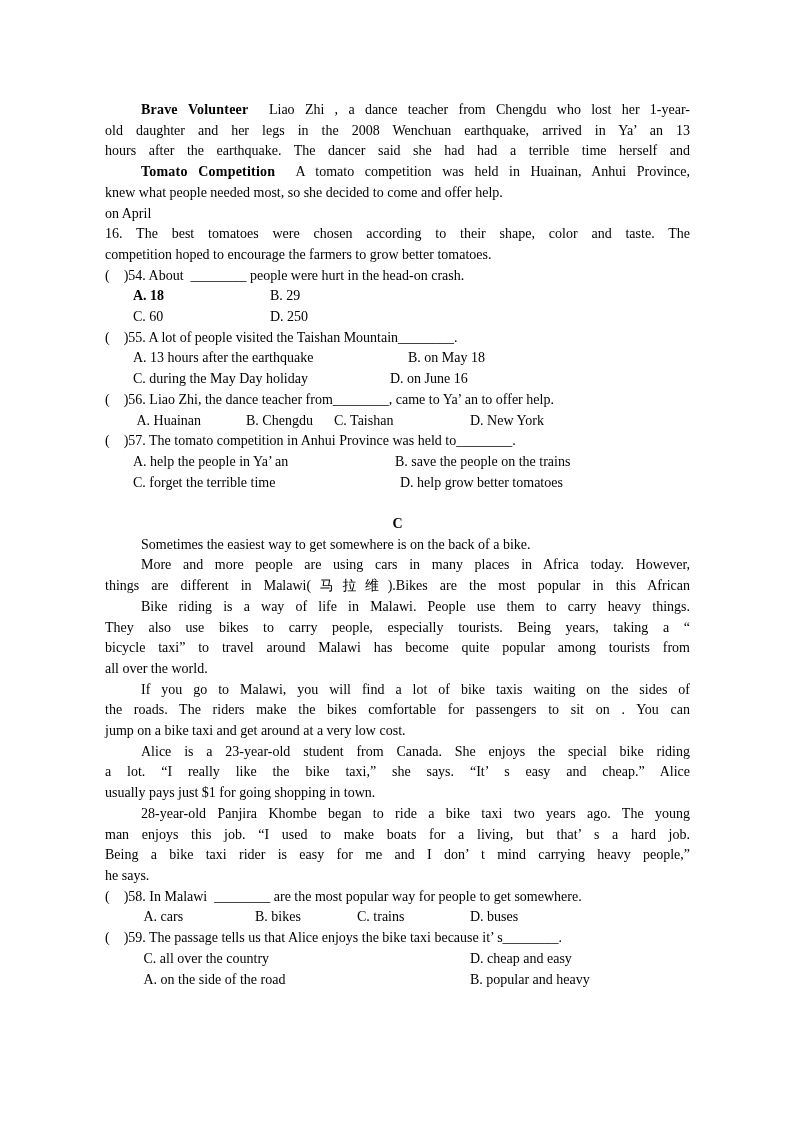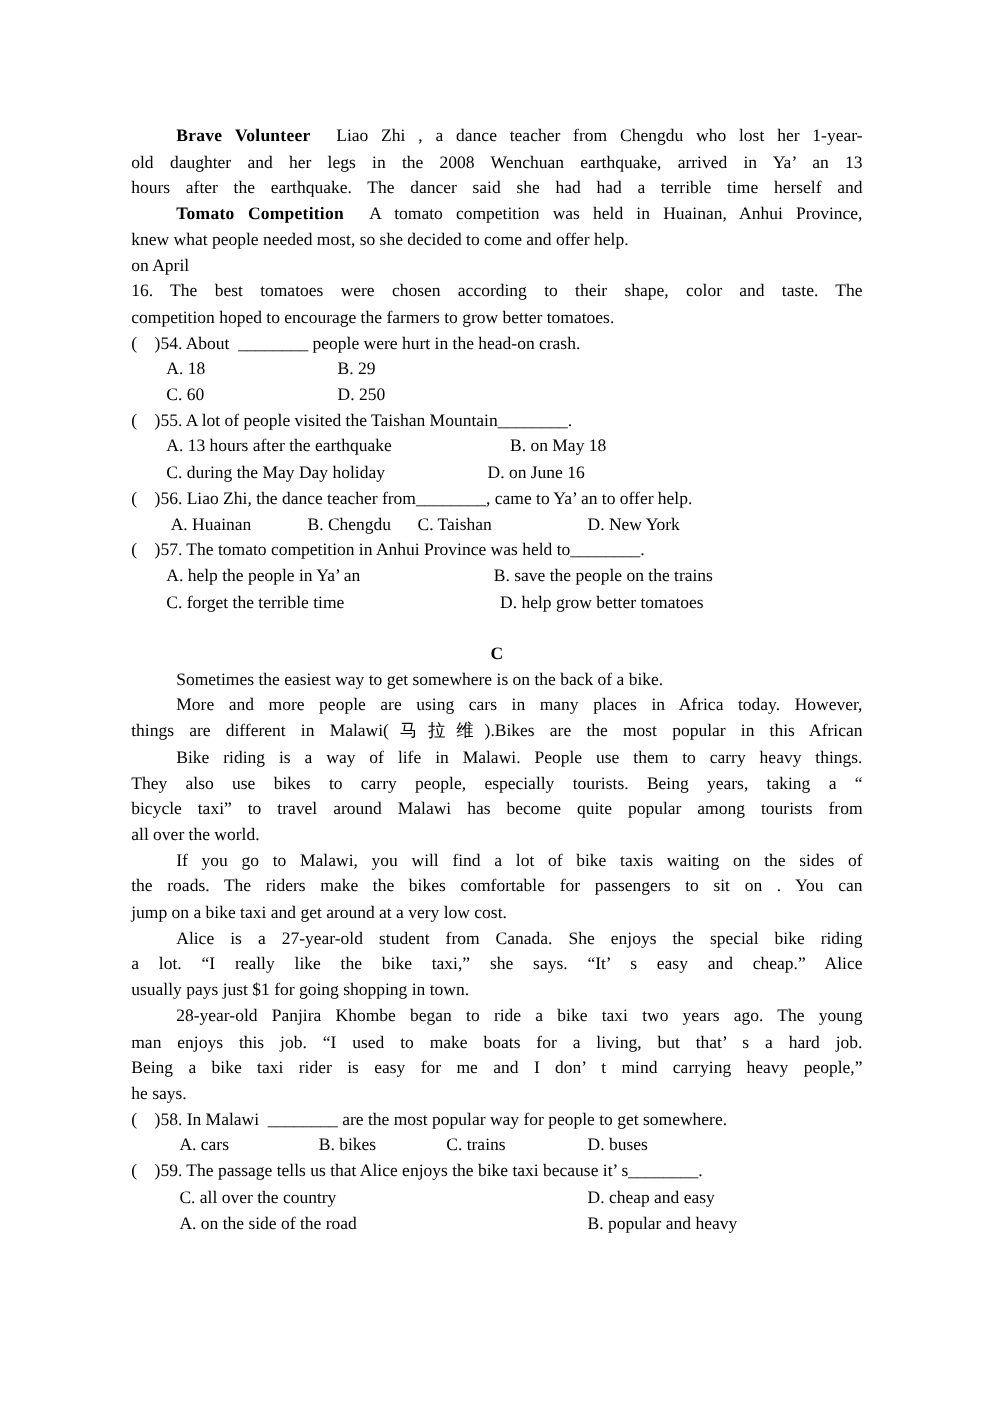--- a/index.html
+++ b/index.html
@@ -36,21 +36,21 @@
   <div>
       <div class="line indent justify"><b>Brave Volunteer</b>&nbsp; Liao Zhi , a dance teacher from Chengdu who lost her 1-year-</div>
       <div class="line justify">old daughter and her legs in the 2008 Wenchuan earthquake, arrived in Ya’ an 13</div>
       <div class="line justify">hours after the earthquake. The dancer said she had had a terrible time herself and</div>
       <div class="line indent justify"><b>Tomato Competition</b>&nbsp; A tomato competition was held in Huainan, Anhui Province,</div>
       <div class="line">knew what people needed most, so she decided to come and offer help.</div>
       <div class="line">on April</div>
       <div class="line justify">16. The best tomatoes were chosen according to their shape, color and taste. The</div>
       <div class="line">competition hoped to encourage the farmers to grow better tomatoes.</div>
       <div class="line q">(&nbsp;&nbsp;&nbsp;&nbsp;)54. About &nbsp;________ people were hurt in the head-on crash.</div>
-      <div class="line opt"><span class="cell" style="width: 137px;">A. 18</span><span class="cell">B. 29</span></div>
+      <div class="line opt"><span class="cell" style="width: 137px; font-weight: bold;">A. 18</span><span class="cell">B. 29</span></div>
       <div class="line opt"><span class="cell" style="width: 137px;">C. 60</span><span class="cell">D. 250</span></div>
       <div class="line q">(&nbsp;&nbsp;&nbsp;&nbsp;)55. A lot of people visited the Taishan Mountain________.</div>
       <div class="line opt"><span class="cell" style="width: 275px;">A. 13 hours after the earthquake</span><span class="cell">B. on May 18</span></div>
       <div class="line opt"><span class="cell" style="width: 257px;">C. during the May Day holiday</span><span class="cell">D. on June 16</span></div>
       <div class="line q">(&nbsp;&nbsp;&nbsp;&nbsp;)56. Liao Zhi, the dance teacher from________, came to Ya’ an to offer help.</div>
       <div class="line opt"><span class="cell" style="width: 113px;">&nbsp;A. Huainan</span><span class="cell" style="width: 88px;">B. Chengdu</span><span class="cell" style="width: 136px;">C. Taishan</span><span class="cell">D. New York</span></div>
       <div class="line q">(&nbsp;&nbsp;&nbsp;&nbsp;)57. The tomato competition in Anhui Province was held to________.</div>
       <div class="line opt"><span class="cell" style="width: 262px;">A. help the people in Ya’ an</span><span class="cell">B. save the people on the trains</span></div>
       <div class="line opt"><span class="cell" style="width: 267px;">C. forget the terrible time</span><span class="cell">D. help grow better tomatoes</span></div>
       <div class="line blank"></div>
@@ -58,21 +58,21 @@
       <div class="line indent">Sometimes the easiest way to get somewhere is on the back of a bike.</div>
       <div class="line indent justify">More and more people are using cars in many places in Africa today. However,</div>
       <div class="line justify">things are different in Malawi(马拉维).Bikes are the most popular in this African</div>
       <div class="line indent justify">Bike riding is a way of life in Malawi. People use them to carry heavy things.</div>
       <div class="line justify">They also use bikes to carry people, especially tourists. Being years, taking a “</div>
       <div class="line justify">bicycle taxi” to travel around Malawi has become quite popular among tourists from</div>
       <div class="line">all over the world.</div>
       <div class="line indent justify">If you go to Malawi, you will find a lot of bike taxis waiting on the sides of</div>
       <div class="line justify">the roads. The riders make the bikes comfortable for passengers to sit on . You can</div>
       <div class="line">jump on a bike taxi and get around at a very low cost.</div>
-      <div class="line indent justify">Alice is a 27-year-old student from Canada. She enjoys the special bike riding</div>
+      <div class="line indent justify">Alice is a 23-year-old student from Canada. She enjoys the special bike riding</div>
       <div class="line justify">a lot. “I really like the bike taxi,” she says. “It’ s easy and cheap.” Alice</div>
       <div class="line">usually pays just $1 for going shopping in town.</div>
       <div class="line indent justify">28-year-old Panjira Khombe began to ride a bike taxi two years ago. The young</div>
       <div class="line justify">man enjoys this job. “I used to make boats for a living, but that’ s a hard job.</div>
       <div class="line justify">Being a bike taxi rider is easy for me and I don’ t mind carrying heavy people,”</div>
       <div class="line">he says.</div>
       <div class="line q">(&nbsp;&nbsp;&nbsp;&nbsp;)58. In Malawi &nbsp;________ are the most popular way for people to get somewhere.</div>
       <div class="line opt"><span class="cell" style="width: 122px;">&nbsp;&nbsp;&nbsp;A. cars</span><span class="cell" style="width: 102px;">B. bikes</span><span class="cell" style="width: 113px;">C. trains</span><span class="cell">D. buses</span></div>
       <div class="line q">(&nbsp;&nbsp;&nbsp;&nbsp;)59. The passage tells us that Alice enjoys the bike taxi because it’ s________.</div>
       <div class="line opt"><span class="cell" style="width: 337px;">&nbsp;&nbsp;&nbsp;C. all over the country</span><span class="cell">D. cheap and easy</span></div>

